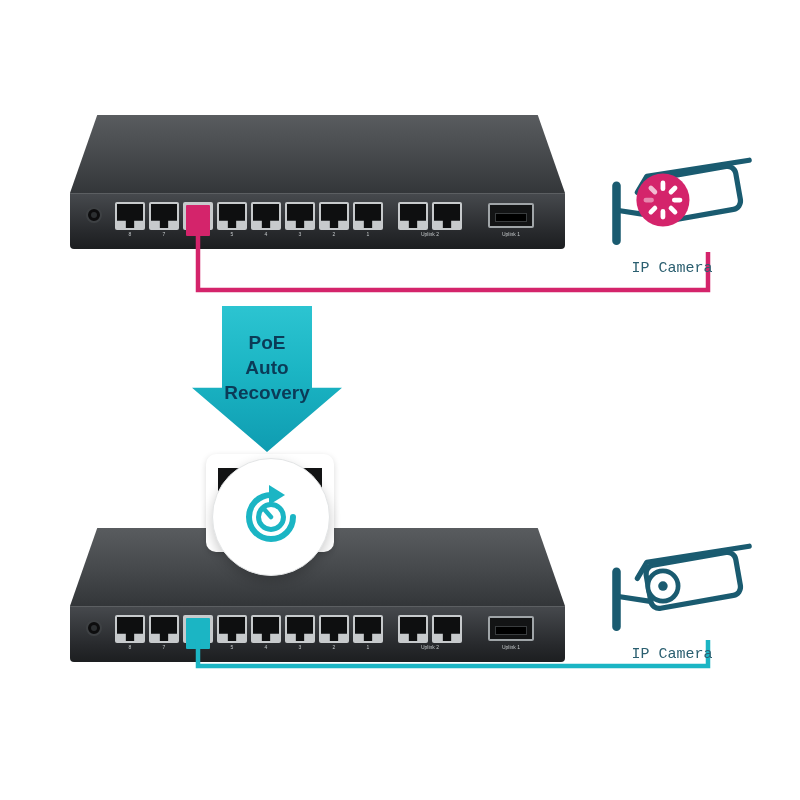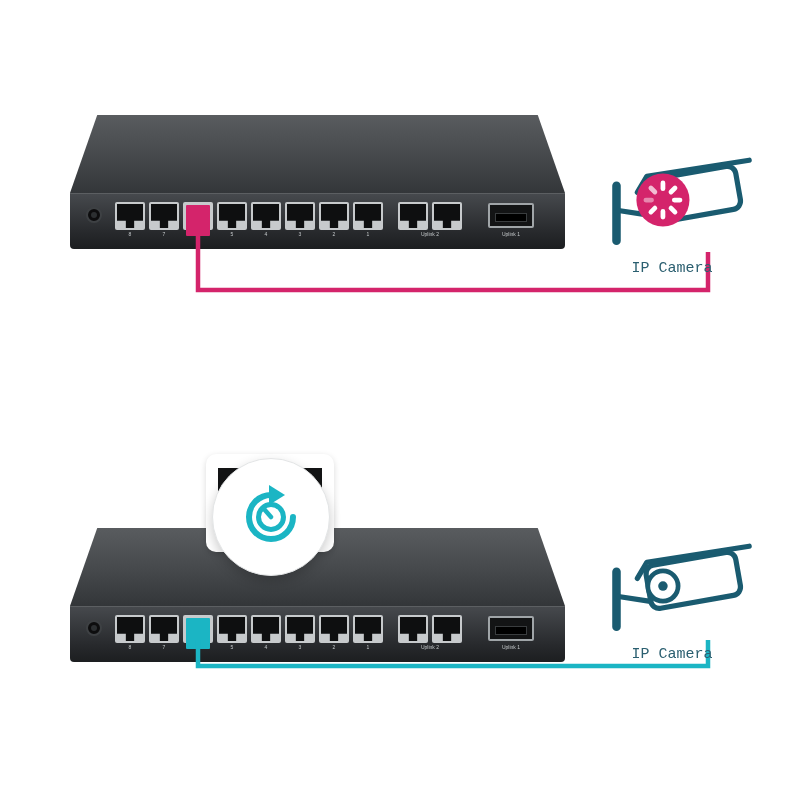--- a/index.html
+++ b/index.html
@@ -146,20 +146,27 @@
           <line x1="62" y1="39" x2="62" y2="45" transform="rotate(180 62 57)"></line>
           <line x1="62" y1="39" x2="62" y2="45" transform="rotate(225 62 57)"></line>
           <line x1="62" y1="39" x2="62" y2="45" transform="rotate(270 62 57)" opacity="0.45"></line>
           <line x1="62" y1="39" x2="62" y2="45" transform="rotate(315 62 57)" opacity="0.7"></line>
         </g>
       </g>
     </svg>
     <div class="camera-label">IP Camera</div>
   </div>
 
+  <div class="arrow">
+    <div class="arrow-text">
+      <span>PoE</span>
+      <span>Auto</span>
+      <span>Recovery</span>
+    </div>
+  </div>
 
   <div class="zoom-panel">
     <div class="zoom-port left"></div>
     <div class="zoom-port right"></div>
   </div>
   <div class="badge-circle">
     <svg width="74" height="74" viewBox="0 0 74 74">
       <path d="M59 37 A22 22 0 1 1 37 15" fill="none" stroke="var(--teal)" stroke-width="6" stroke-linecap="round"></path>
       <polygon points="35 5 51 15 35 25" fill="var(--teal)"></polygon>
       <circle cx="37" cy="37" r="12.5" fill="none" stroke="var(--teal)" stroke-width="5"></circle>

